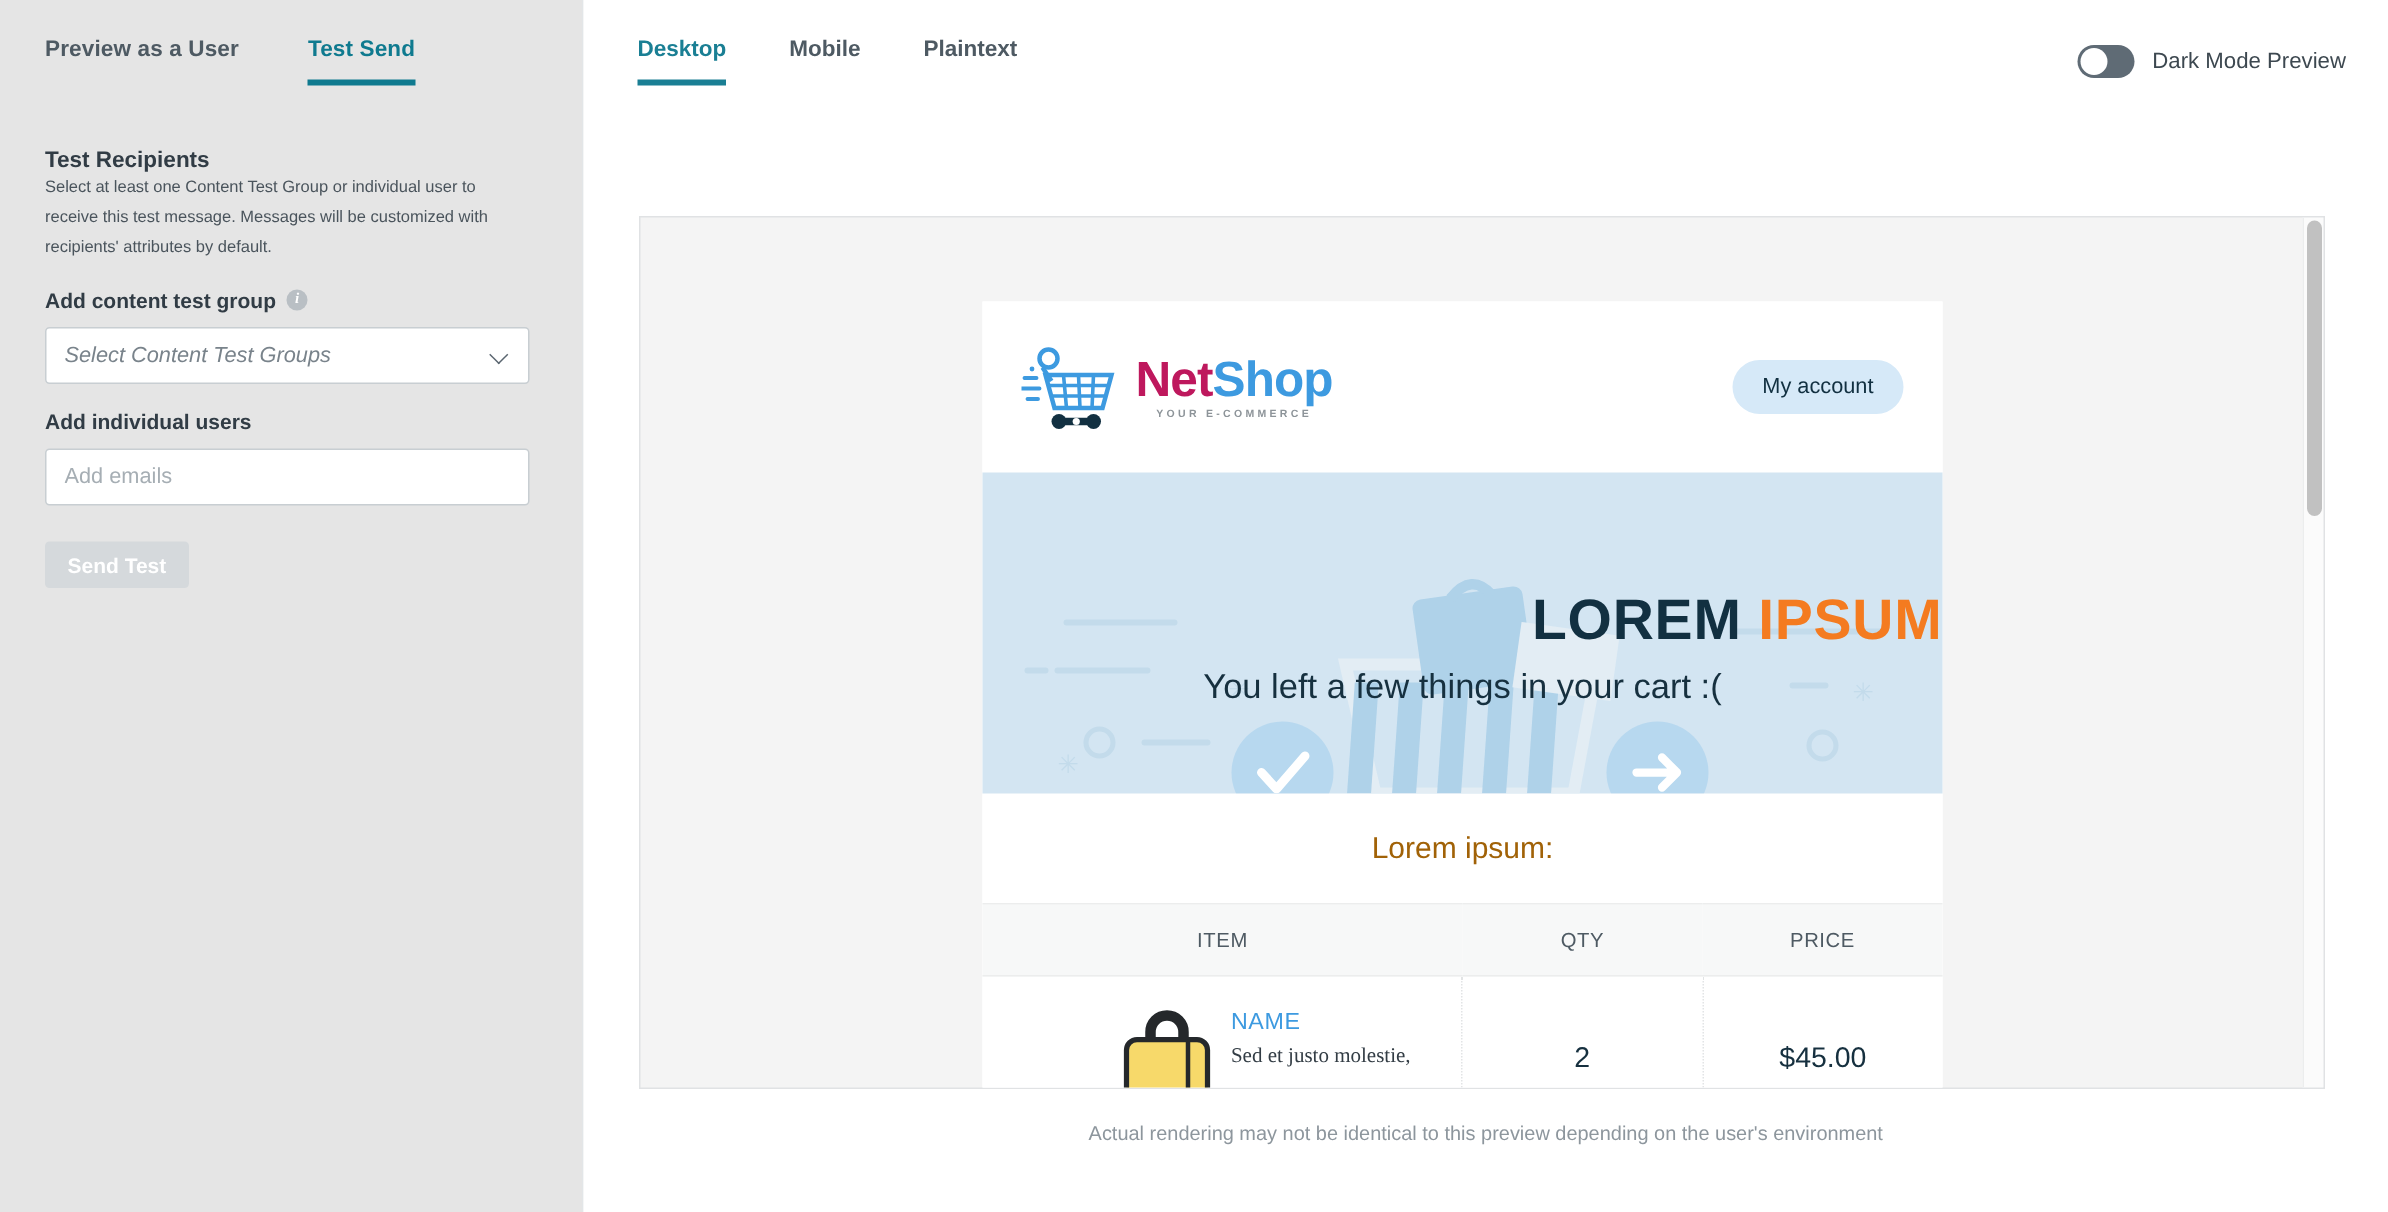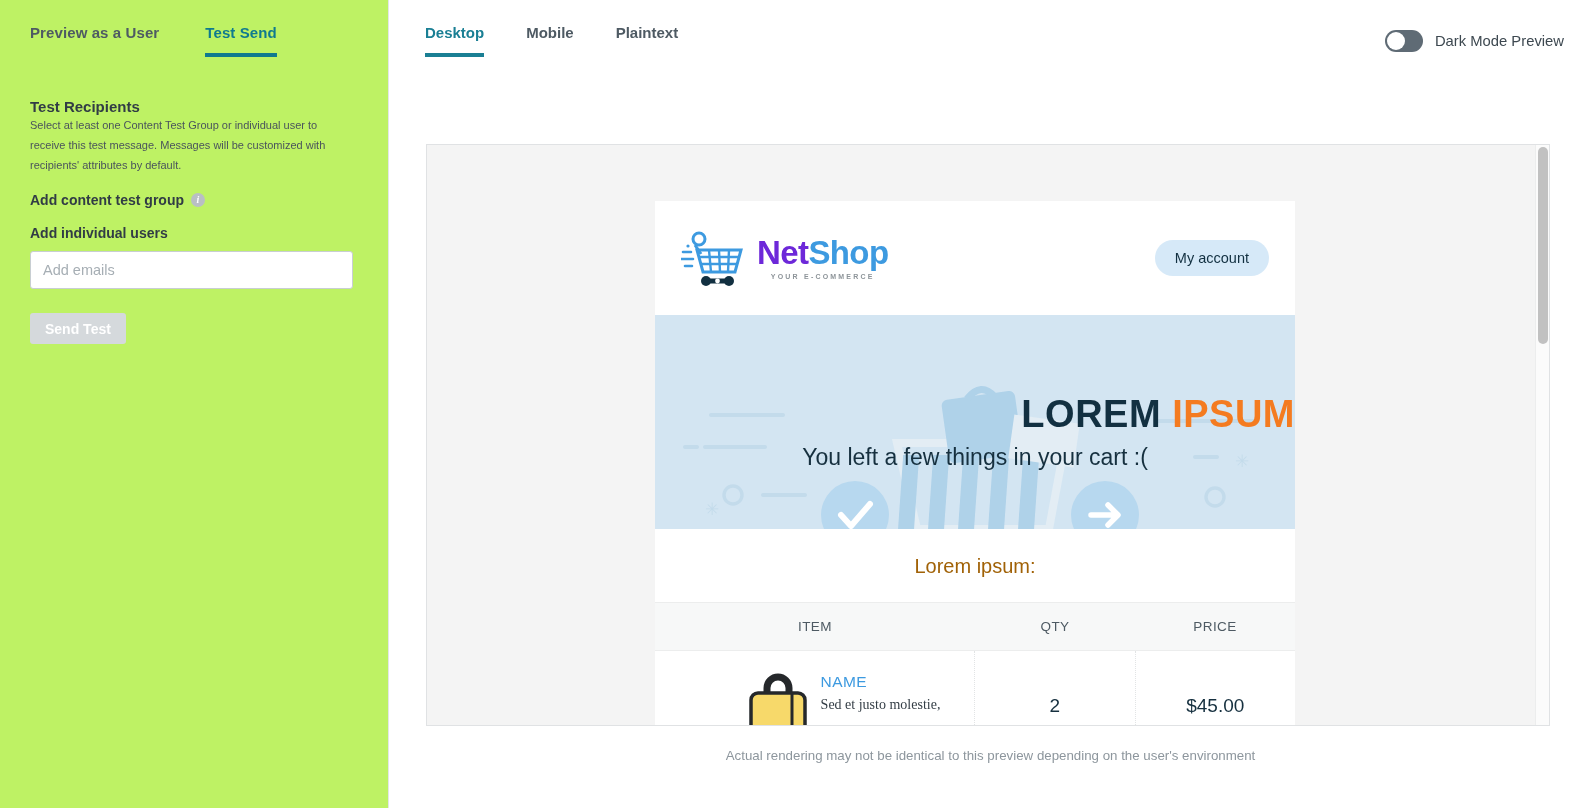--- a/index.html
+++ b/index.html
@@ -8,21 +8,21 @@
     background: #ffffff;
     font-family: "Liberation Sans", sans-serif;
     overflow: hidden;
   }
   .app { position: relative; width: 1592px; height: 808px; display: flex; }
 
   
   .left-panel {
     width: 389px; height: 808px;
     border-right: 1px solid #e3e6e8;
-    background: #bef264;
+    background: #e5e5e5;
     position: relative;
     flex: 0 0 389px;
   }
   .left-tabs { display: flex; padding: 0 0 0 30px; height: 66px; align-items: flex-start; }
   .ltab {
     font-size: 15px; font-weight: bold; color: #4e5a63;
     padding: 24px 0 12px 0; margin-right: 46px; cursor: pointer;
     border-bottom: 4px solid transparent; letter-spacing: .1px;
   }
   .ltab.active { color: #0f7a8f; border-bottom-color: #0f7a8f; }
@@ -123,21 +123,21 @@
     width: 640px; background: #ffffff;
   }
   .email-header {
     height: 114px; display: flex; align-items: center;
     justify-content: space-between; padding: 0 26px; background: #fff;
   }
   .logo { display: flex; align-items: center; gap: 10px; }
   .logo-mark { width: 66px; height: 56px; }
   .logo-text { display: flex; flex-direction: column; line-height: 1; }
   .logo-word { font-size: 33px; font-weight: bold; letter-spacing: -.6px; }
-  .logo-word .net { color: #6d28d9; }
+  .logo-word .net { color: #be185d; }
   .logo-word .shop { color: #3d9ae0; }
   .logo-tag {
     font-size: 7px; letter-spacing: 2.2px; color: #8d9499;
     margin-top: 4px; text-align: center; font-weight: bold;
   }
   .acct-btn {
     background: #d6e9f8; color: #123041; border: none; border-radius: 18px;
     padding: 10px 20px; font-size: 14.5px; cursor: pointer;
     font-family: "Liberation Sans", sans-serif;
   }
@@ -201,20 +201,24 @@
     <div class="lp-body">
       <div class="lp-title">Test Recipients</div>
 
       <div class="lp-desc">Select at least one Content Test Group or individual user to receive this test message. Messages will be customized with recipients' attributes by default.</div>
 
       <div class="field-label">
         <span>Add content test group</span>
         <span class="info-icon">i</span>
       </div>
 
+      <div class="select-box">
+        <span class="ph">Select Content Test Groups</span>
+        <span class="chev"></span>
+      </div>
 
       <div class="field-label">
         <span>Add individual users</span>
       </div>
 
       <input class="text-input" type="text" placeholder="Add emails" value="" style="">
 
       <button class="send-btn">Send Test</button>
     </div>
   </div>

